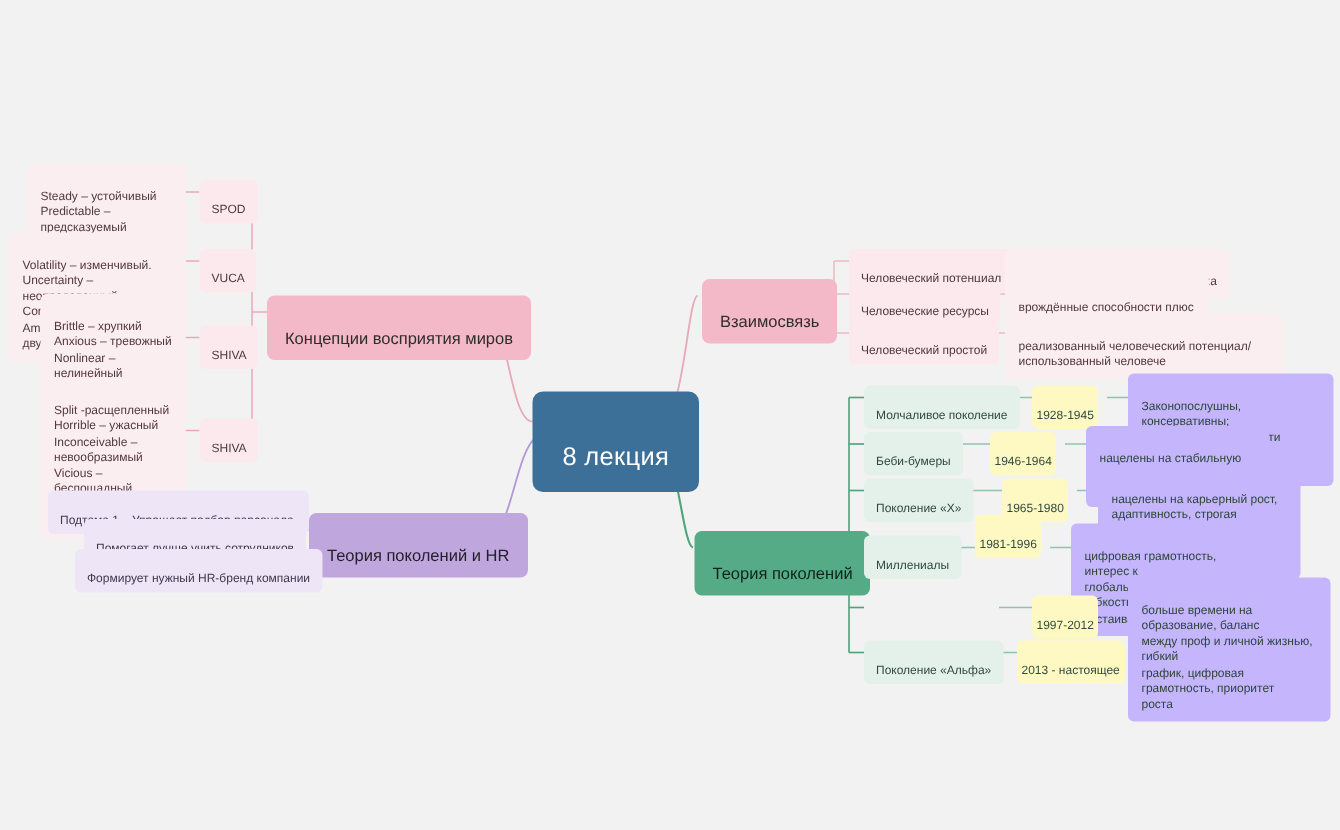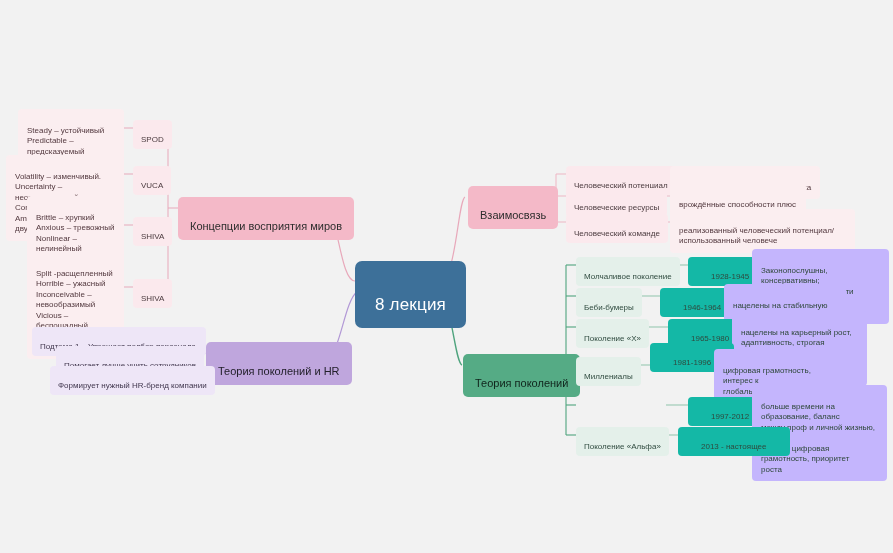--- a/index.html
+++ b/index.html
@@ -94,24 +94,24 @@
     border-radius: 4px;
   }
   .leaf-green {
     background: #c4b5fd;
     color: #2d4639;
     font-size: 8px;
     padding: 6px 9px;
     border-radius: 4px;
   }
   .year-green {
-    background: #14b8a6;
+    background: #fef9c3;
     color: #2f4a3f;
     font-size: 8px;
-    padding: 4px 23px;
+    padding: 4px 3px;
     border-radius: 4px;
   }
 </style>
 </head>
 <body>
 
 <div id="canvas">
 
   <svg class="links" viewBox="0 0 893 553">
 
@@ -238,21 +238,21 @@
 
   <div class="node lbl-pink" style="left:566px; top:188px;">
     <span>Человеческие ресурсы</span>
   </div>
   <div class="node leaf-pink" style="left:670px; top:183px; width:136px;">
     <span>врождённые способности плюс
 приобретённые знания и навыки</span>
   </div>
 
   <div class="node lbl-pink" style="left:566px; top:214px;">
-    <span>Человеческий команде</span>
+    <span>Человеческий простой</span>
   </div>
   <div class="node leaf-pink" style="left:670px; top:209px; width:185px;">
     <span>реализованный человеческий потенциал/
 использованный человече</span>
   </div>
 
   <div class="node br-main-purple" style="left:206px; top:342px;">
     <span>Теория поколений и HR</span>
   </div>
 

